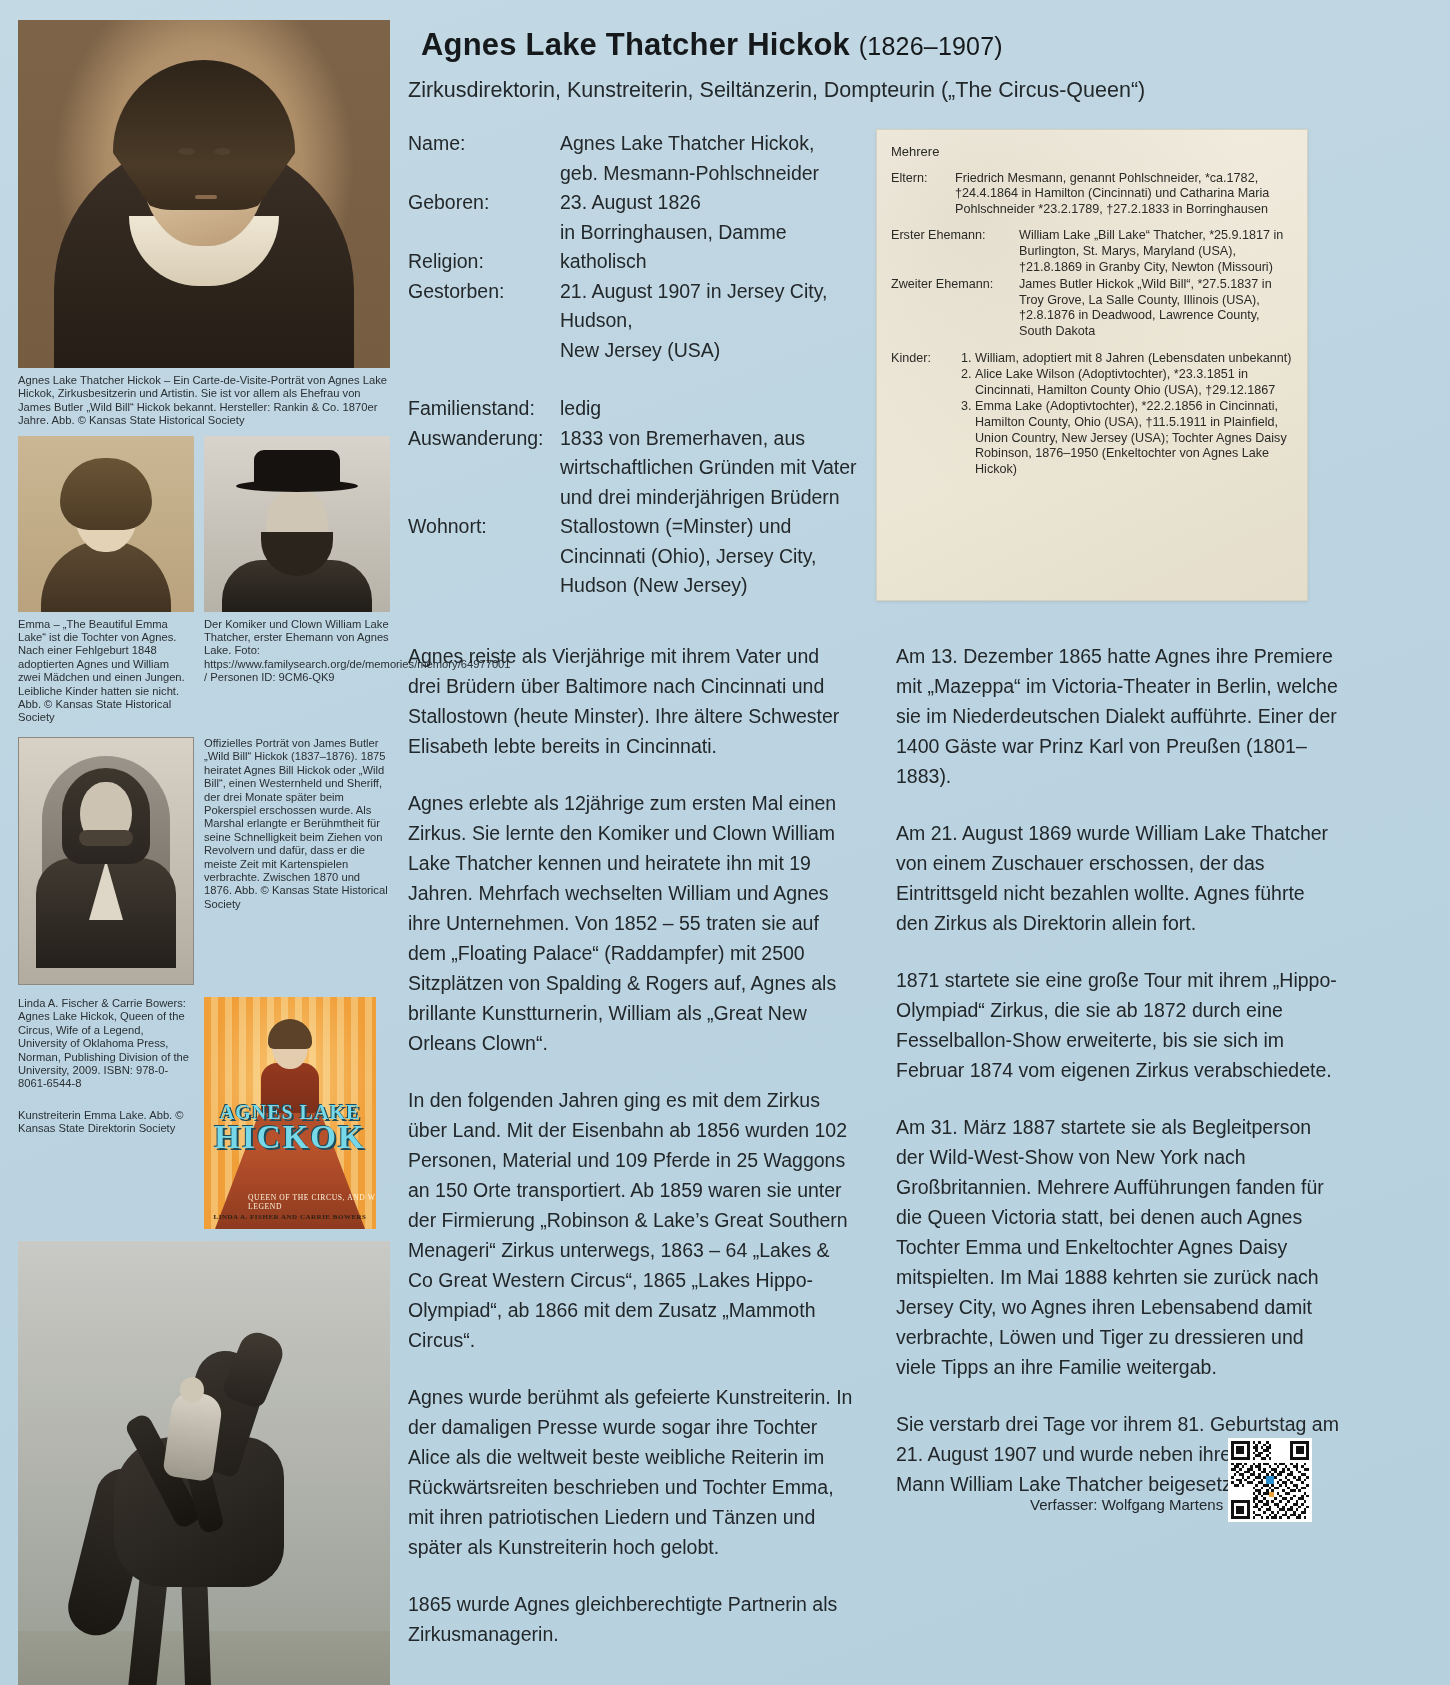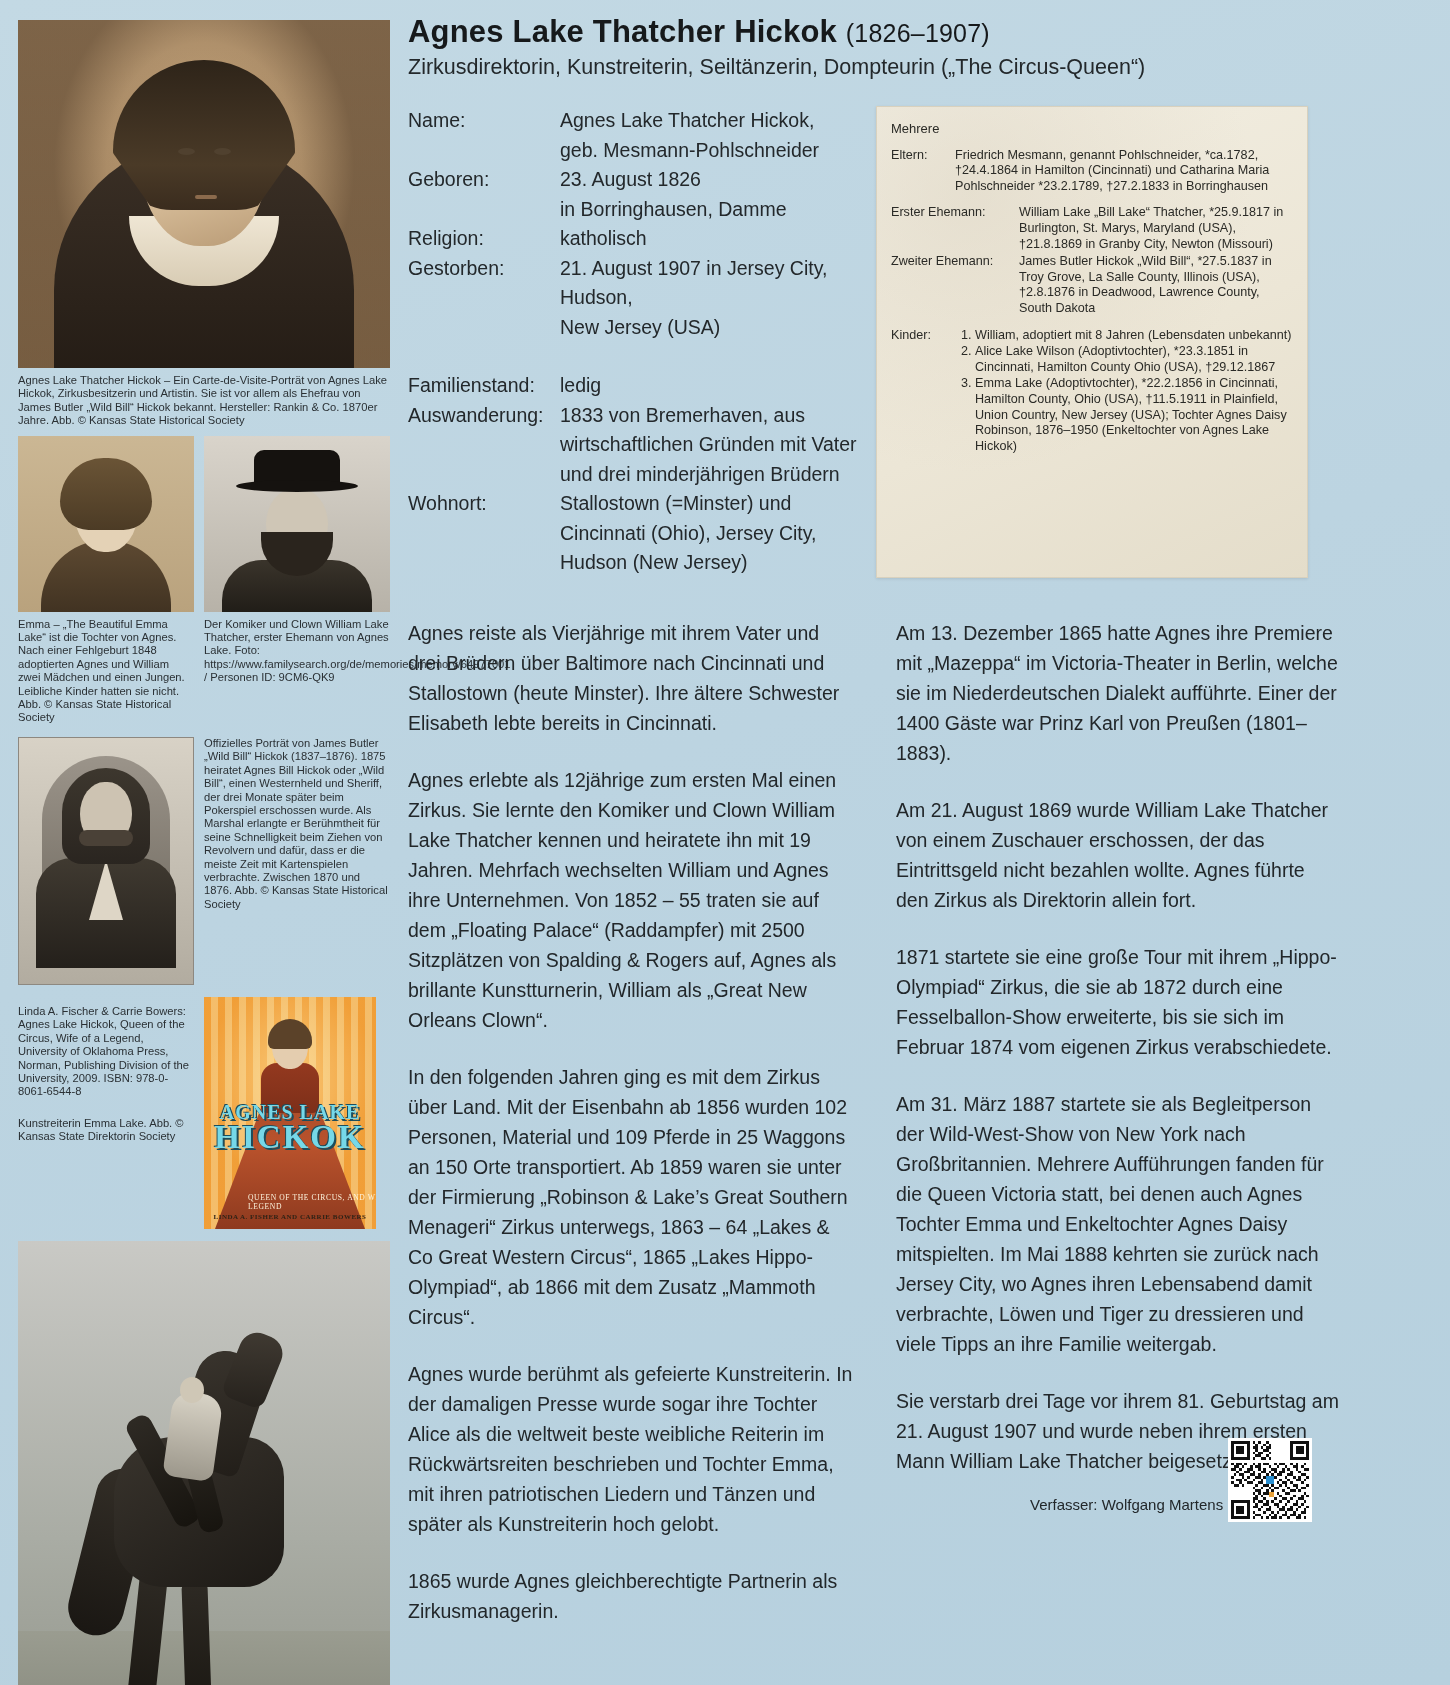--- a/index.html
+++ b/index.html
@@ -239,21 +239,21 @@
     border-radius:20px 20px 12px 12px;transform:rotate(8deg);
   }
   .rider-head{
     position:absolute;left:162px;top:136px;width:24px;height:26px;
     border-radius:50%;background:#cfc7b6;
   }
 
   
   .main{position:absolute;left:408px;top:14px;width:1020px;}
   h1.title{
-    margin:0;font-size:31px;line-height:36px;font-weight:bold;
+    margin:13px;font-size:31px;line-height:36px;font-weight:bold;
     letter-spacing:.2px;color:#16191b;
   }
   h1.title .years{font-weight:normal;font-size:25px;}
   .subtitle{
     margin:3px 0 0 0;font-size:21.5px;line-height:26px;color:#23282b;font-weight:normal;
   }
 
   .info-wrap{display:flex;margin-top:26px;}
   .facts{width:462px;font-size:19.5px;line-height:29.5px;}
   .fact-row{display:flex;}
@@ -349,21 +349,21 @@
         <div class="bill-hair"></div>
         <div class="bill-face"></div>
         <div class="bill-moust"></div>
       </div>
       <p class="caption bill-caption" style="margin-top:0">Offizielles Porträt von James Butler „Wild Bill“ Hickok (1837–1876).
 1875 heiratet Agnes Bill Hickok oder „Wild Bill“, einen Westernheld und Sheriff, der drei Monate später beim Pokerspiel erschossen wurde. Als Marshal erlangte er Berühmtheit für seine Schnelligkeit beim Ziehen von Revolvern und dafür, dass er die meiste Zeit mit Kartenspielen verbrachte. Zwischen 1870 und 1876. Abb. © Kansas State Historical Society</p>
     </div>
 
     <div class="book-row">
       <div class="book-caption">
-        <p class="caption" style="margin-top:8px">Linda A. Fischer &amp; Carrie Bowers: Agnes Lake Hickok, Queen of the Circus, Wife of a Legend, University of Oklahoma Press, Norman, Publishing Division of the University, 2009.
+        <p class="caption" style="margin-top:0">Linda A. Fischer &amp; Carrie Bowers: Agnes Lake Hickok, Queen of the Circus, Wife of a Legend, University of Oklahoma Press, Norman, Publishing Division of the University, 2009.
 ISBN: 978-0-8061-6544-8</p>
         <p class="caption" style="margin-top:18px">Kunstreiterin Emma Lake.
 Abb. © Kansas State Direktorin Society</p>
       </div>
       <div class="bookcover">
         <div class="bk-glow"></div>
         <div class="bk-figure"></div>
         <div class="bk-bodice"></div>
         <div class="bk-head"></div>
         <div class="bk-hair"></div>

